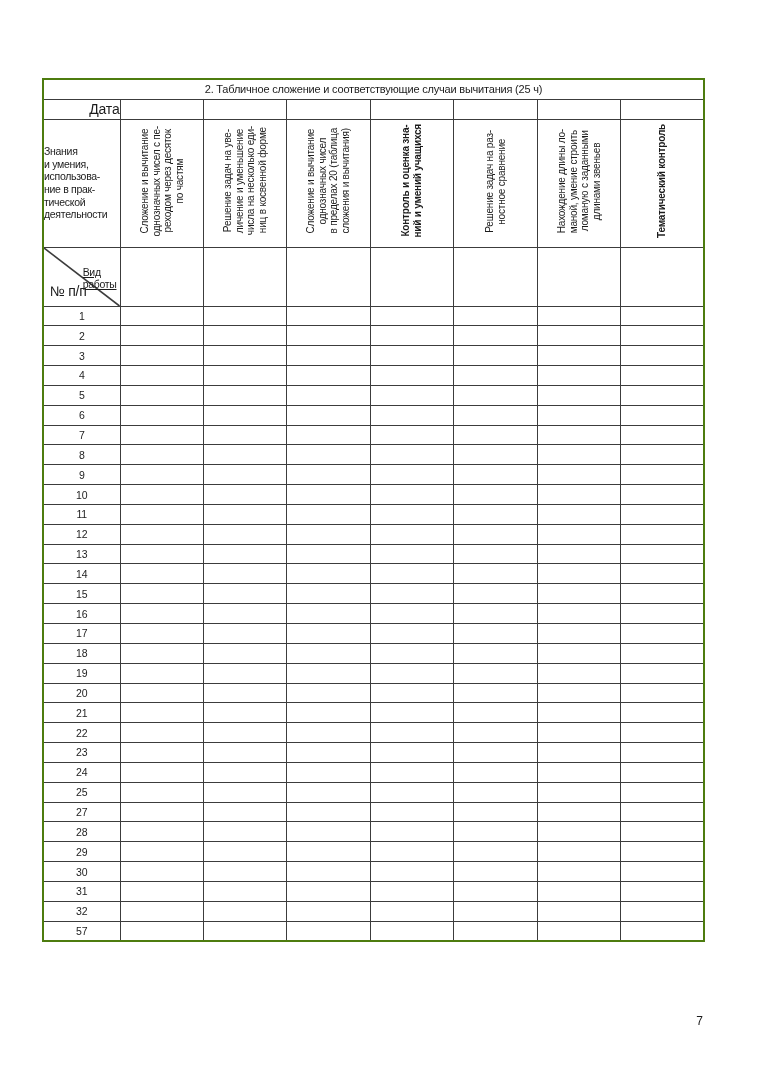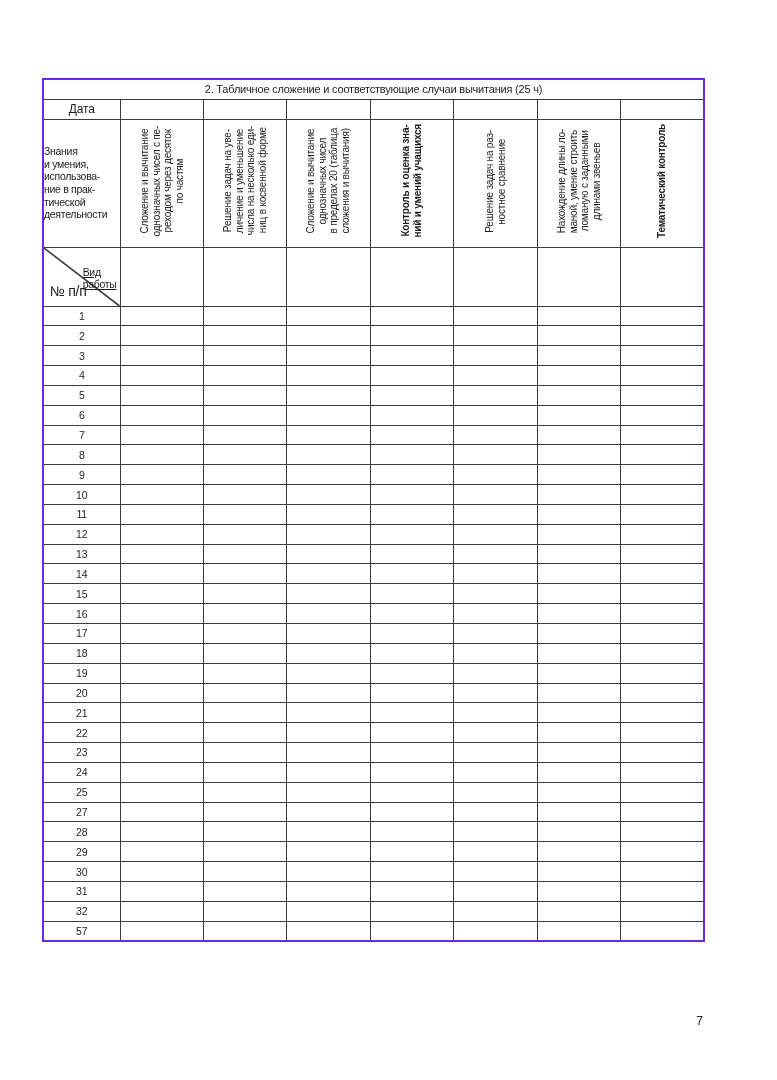--- a/index.html
+++ b/index.html
@@ -16,21 +16,21 @@
     overflow: hidden;
   }
 
   table.plan {
     position: absolute;
     left: 42px;
     top: 78px;
     width: 661px;
     border-collapse: collapse;
     table-layout: fixed;
-    border: 2px solid #6d28d9;
+    border: 2px solid #4d7c0f;
   }
   table.plan td {
     border: 1.5px solid #3c3c3c;
     padding: 0;
     overflow: hidden;
     vertical-align: middle;
   }
 
   tr.title-row  { height: 20px; }
   tr.date-row   { height: 20px; }
@@ -38,22 +38,22 @@
   tr.type-row   { height: 59px; }
   tbody tr      { height: 19.857px; }
 
   .title-cell {
     text-align: center;
     font-size: 11px;
     letter-spacing: -0.2px;
     white-space: nowrap;
   }
   .date-cell {
-    text-align: center;
-    font-size: 12px;
+    text-align: right;
+    font-size: 14px;
     letter-spacing: -0.2px;
   }
   .kn-cell {
     text-align: left;
     font-size: 10.5px;
     line-height: 1.2;
     letter-spacing: -0.3px;
     white-space: pre-line;
   }
   .rot-cell {

